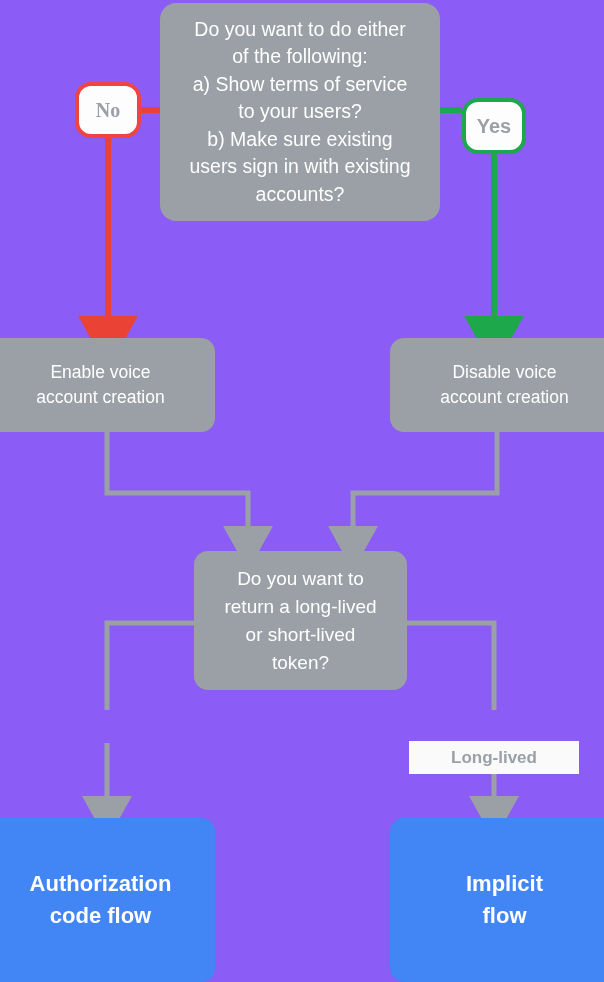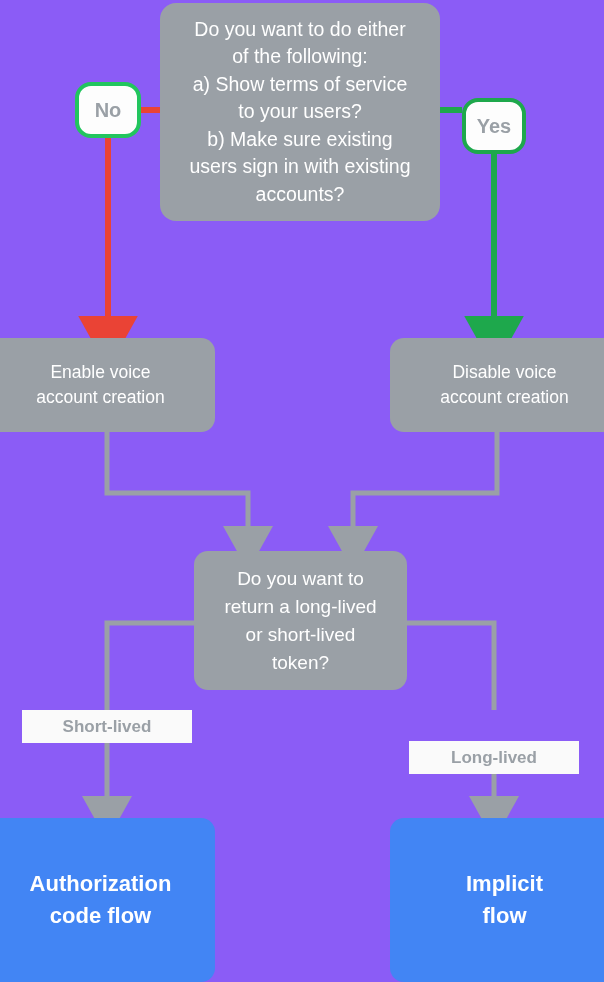--- a/index.html
+++ b/index.html
@@ -74,21 +74,22 @@
     font-size: 20px;
     font-weight: bold;
     color: #9aa0a6;
     z-index: 4;
   }
   #badge-no {
     left: 75px;
     top: 82px;
     width: 66px;
     height: 56px;
-    border: 4px solid #22c55e;
+    border: 4px solid #ef4444;
+    font-family: Liberation Serif, serif;
   }
   #badge-yes {
     left: 462px;
     top: 98px;
     width: 64px;
     height: 56px;
     border: 4px solid #1ea84c;
   }
 
   
@@ -235,23 +236,20 @@
 account creation</span>
   </div>
 
   <div class="node node-gray" id="node-token-decision">
     <span class="node-text">Do you want to
 return a long-lived
 or short-lived
 token?</span>
   </div>
 
-  <div class="edge-label" id="label-short-lived">
-    <span>Short-lived</span>
-  </div>
 
   <div class="edge-label" id="label-long-lived">
     <span>Long-lived</span>
   </div>
 
   <div class="node node-blue" id="node-auth-code-flow">
     <span class="node-text">Authorization
 code flow</span>
   </div>
 

